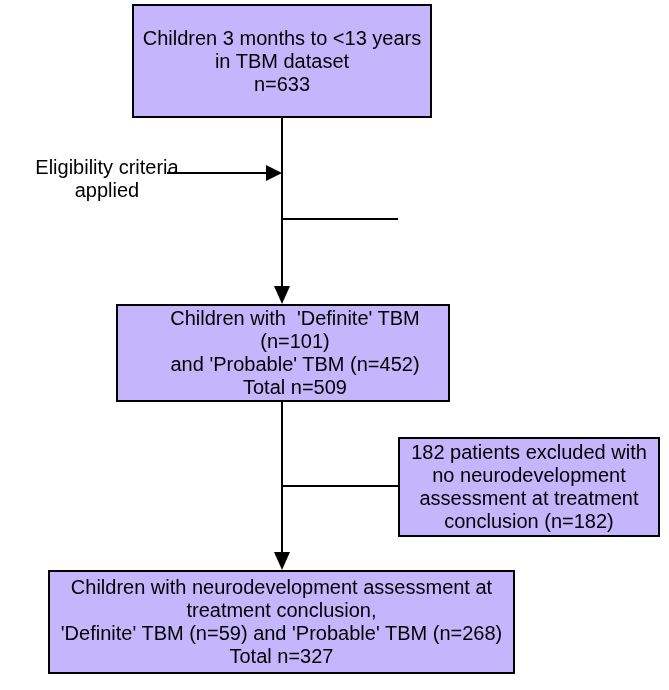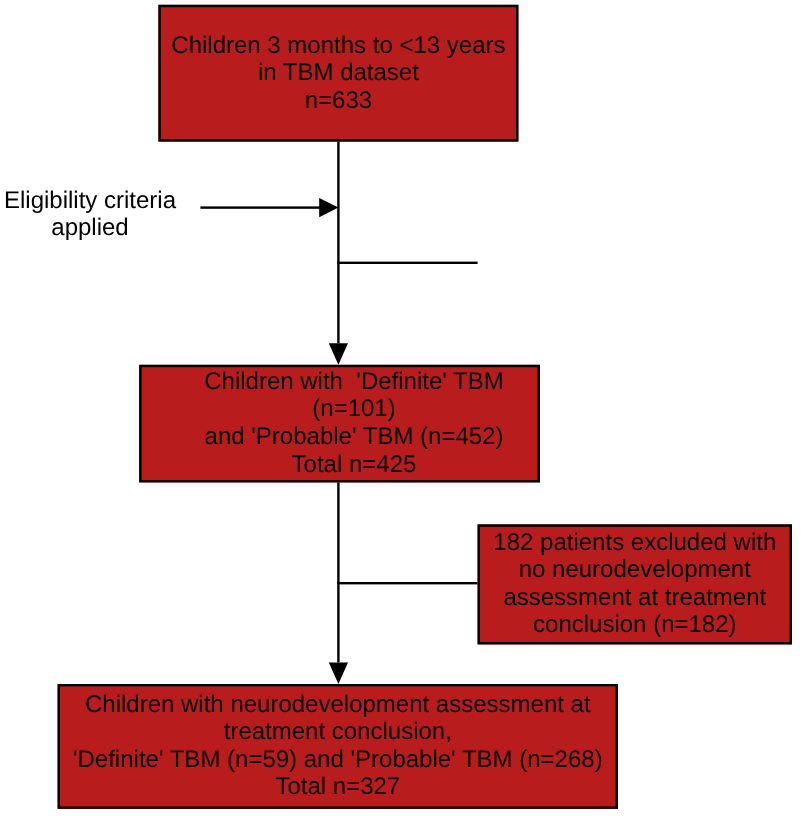--- a/index.html
+++ b/index.html
@@ -12,35 +12,36 @@
     width: 669px;
     height: 690px;
     background: #ffffff;
     font-family: "Liberation Sans", sans-serif;
     color: #000000;
   }
   .box {
     position: absolute;
     box-sizing: border-box;
     border: 2px solid #000000;
-    background: #b91c1c;
+    background: #c4b5fd;
     display: flex;
     flex-direction: column;
     justify-content: center;
     align-items: center;
     text-align: center;
   }
   .line {
     font-size: 20px;
     line-height: 23px;
     white-space: pre-wrap;
   }
   .flow-label {
     position: absolute;
     text-align: center;
+    margin-left: 32px;
   }
   .connector {
     position: absolute;
     background: #000000;
   }
   .arrowhead-down {
     position: absolute;
     width: 0;
     height: 0;
     border-left: 8px solid transparent;
@@ -91,21 +92,21 @@
     <div class="line">applied</div>
   </div>
   <div class="connector" id="elig-arrow-line"></div>
   <div class="arrowhead-right" id="elig-arrowhead"></div>
 
   <div class="connector" id="branch-1"></div>
 
   <div class="box" id="box-middle">
     <div class="line">Children with  'Definite' TBM (n=101)</div>
     <div class="line">and 'Probable' TBM (n=452)</div>
-    <div class="line">Total n=425</div>
+    <div class="line">Total n=509</div>
   </div>
 
   <div class="connector" id="vline-b"></div>
   <div class="arrowhead-down" id="arrowhead-b"></div>
 
   <div class="connector" id="branch-2"></div>
   <div class="box" id="box-excluded-2">
     <div class="line">182 patients excluded with</div>
     <div class="line">no neurodevelopment</div>
     <div class="line">assessment at treatment</div>

